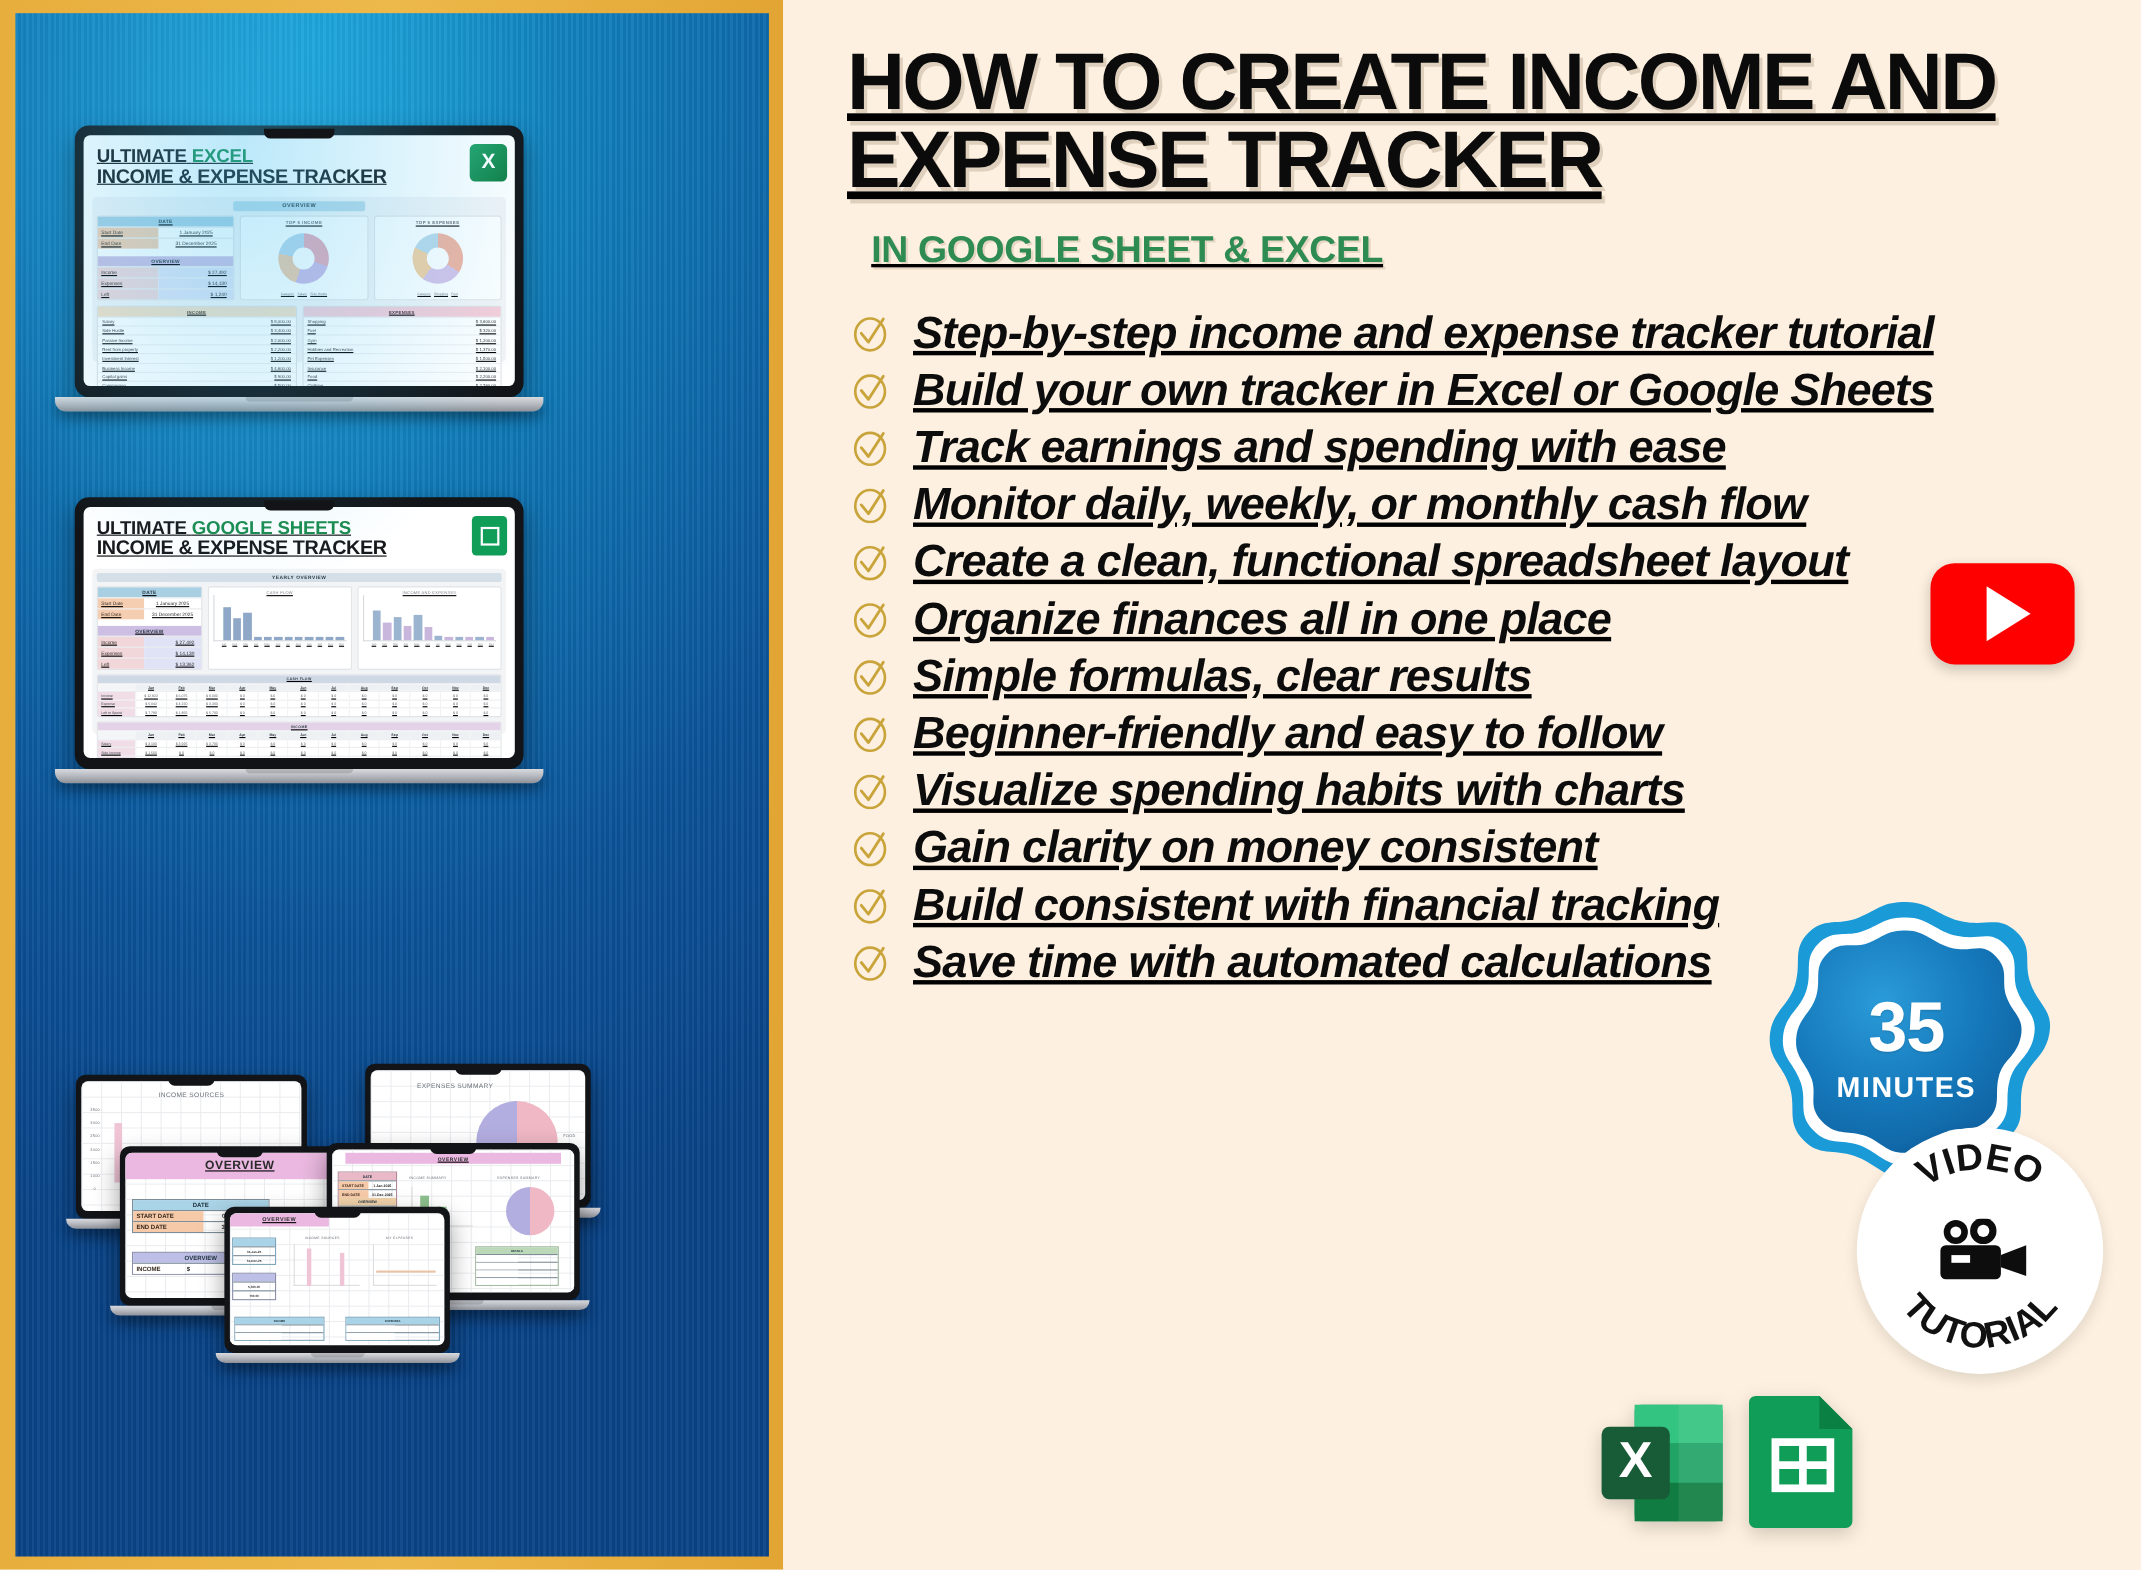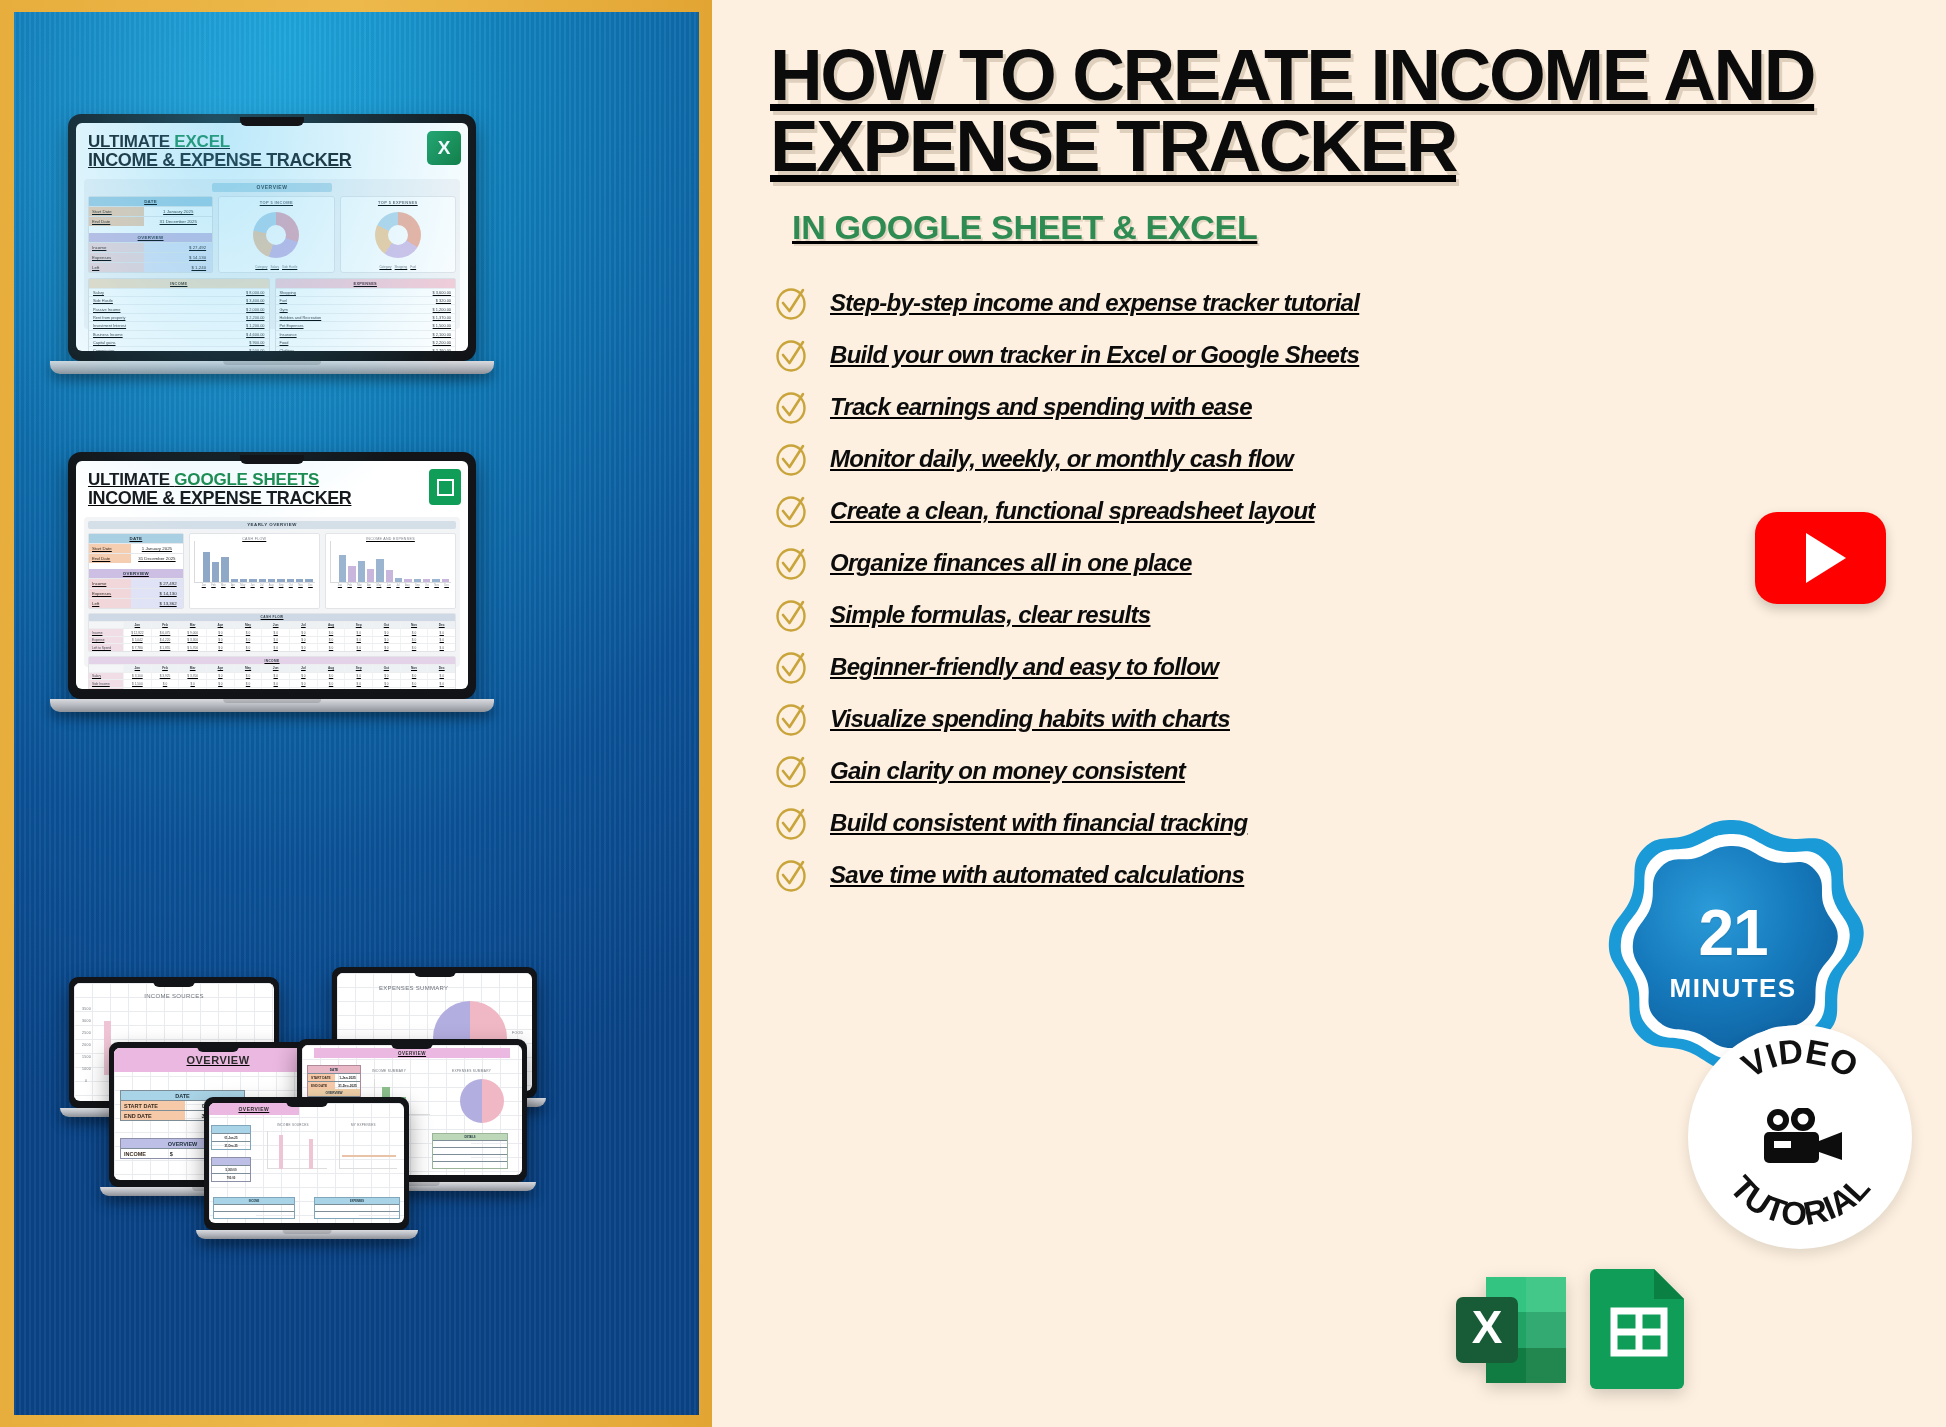--- a/index.html
+++ b/index.html
@@ -178,21 +178,21 @@
   .subhead{
     margin-top:26px; margin-left:22px;
     font-size:34px; font-weight:bold; letter-spacing:-.3px; color:#2e8b52;
     text-shadow:2px 2px 0 rgba(150,125,95,.22);
   }
 
   .bullets{ margin-top:30px; margin-left:4px; }
   .bullet{ display:flex; align-items:center; gap:22px; height:52px; }
   .check{ flex:0 0 34px; width:34px; height:34px; position:relative; }
   .bullet-text{
-    font-size:24px; font-weight:bold; font-style:italic;
+    font-size:41px; font-weight:bold; font-style:italic;
     letter-spacing:-.7px; color:#0c0c0c; white-space:nowrap;
   }
 
   
   .yt{
     position:absolute; right:60px; top:512px;
     width:131px; height:92px; border-radius:22px; background:#ff0000;
     box-shadow:0 5px 12px rgba(0,0,0,.2);
     display:flex; align-items:center; justify-content:center;
   }
@@ -923,21 +923,21 @@
             <stop offset="100%" stop-color="#0f5f9e"></stop>
           </radialGradient>
         </defs>
         <g transform="translate(133,136)">
           <path id="scallop-outer" fill="#1b9ad8" d="M0,-132 C22,-132 30,-118 52,-114 C74,-110 84,-120 100,-105 C116,-90 106,-78 113,-58 C120,-38 134,-34 130,-12 C126,10 111,12 106,33 C101,54 110,66 94,81 C78,96 66,87 47,95 C28,103 24,118 2,119 C-20,120 -27,106 -47,99 C-67,92 -79,100 -94,84 C-109,68 -100,56 -106,36 C-112,16 -126,11 -124,-11 C-122,-33 -107,-37 -101,-57 C-95,-77 -104,-89 -89,-104 C-74,-119 -62,-110 -43,-118 C-24,-126 -22,-132 0,-132 Z"></path>
           <path fill="#ffffff" d="M0,-118 C20,-118 27,-105 47,-101 C67,-97 76,-107 90,-93 C104,-79 95,-68 101,-51 C107,-34 120,-30 116,-10 C112,10 99,12 94,30 C89,48 97,59 83,73 C69,87 58,79 41,86 C24,93 20,106 0,107 C-20,108 -26,95 -43,89 C-60,83 -71,90 -85,75 C-99,60 -90,50 -96,32 C-102,14 -114,10 -112,-10 C-110,-30 -97,-33 -91,-51 C-85,-69 -94,-80 -80,-94 C-66,-108 -55,-99 -38,-106 C-21,-113 -20,-118 0,-118 Z"></path>
           <path fill="url(#bg35)" d="M0,-106 C18,-106 24,-94 42,-90 C60,-86 68,-96 81,-83 C94,-70 86,-61 91,-46 C96,-31 108,-27 104,-9 C100,9 88,11 84,27 C80,43 87,53 74,66 C61,79 51,71 36,77 C21,83 18,95 0,96 C-18,97 -23,85 -39,80 C-55,75 -64,81 -77,67 C-90,53 -81,44 -86,29 C-91,14 -102,9 -100,-9 C-98,-27 -87,-30 -82,-46 C-77,-62 -85,-72 -72,-85 C-59,-98 -49,-89 -34,-95 C-19,-101 -18,-106 0,-106 Z"></path>
         </g>
       </svg>
       <div class="b35-txt">
-        <div class="b35-num">21</div>
+        <div class="b35-num">35</div>
         <div class="b35-lbl">MINUTES</div>
       </div>
     </div>
 
     <div class="vbadge">
       <svg class="arc" width="224" height="224" viewBox="0 0 224 224">
         <defs>
           <path id="arcTop" d="M 30,120 A 82,82 0 0 1 194,120"></path>
           <path id="arcBot" d="M 24,112 A 88,88 0 0 0 200,112"></path>
         </defs>

